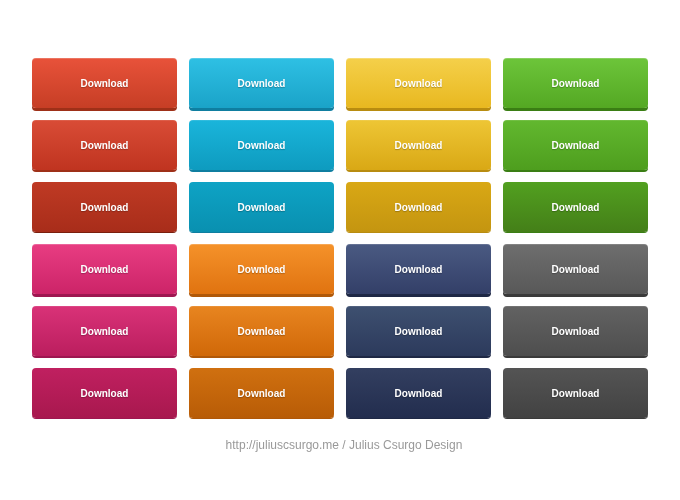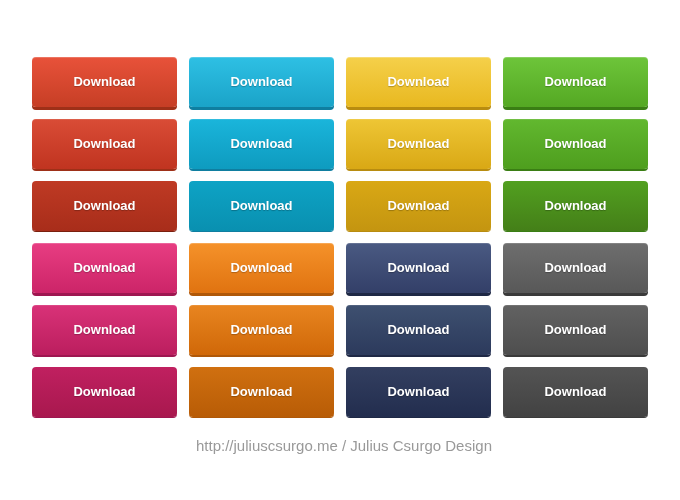--- a/index.html
+++ b/index.html
@@ -31,21 +31,21 @@
       grid-template-columns: repeat(4, 145px);
       grid-template-rows: repeat(6, 52px);
       gap: 10px 12px;
       margin-bottom: 18px;
     }
 
     .btn {
       display: flex;
       align-items: center;
       justify-content: center;
-      font-size: 13px;
+      font-size: 10px;
       font-weight: bold;
       color: #fff;
       border: none;
       border-radius: 4px;
       cursor: pointer;
       text-shadow: 0 1px 1px rgba(0,0,0,0.25);
       position: relative;
       outline: none;
       width: 145px;
       height: 50px;
@@ -85,21 +85,21 @@
     .btn-navy-1 { background: linear-gradient(to bottom, #4a5a82, #333f68); box-shadow: 0 3px 0 #1e2845, inset 0 1px 0 rgba(255,255,255,0.15); }
     .btn-navy-2 { background: linear-gradient(to bottom, #3e5070, #2c3a5c); box-shadow: 0 2px 0 #1e2845, inset 0 1px 0 rgba(255,255,255,0.1); }
     .btn-navy-3 { background: linear-gradient(to bottom, #333f60, #222d4e); box-shadow: 0 1px 0 #1e2845; }
 
     
     .btn-gray-1 { background: linear-gradient(to bottom, #6e6e6e, #585858); box-shadow: 0 3px 0 #3a3a3a, inset 0 1px 0 rgba(255,255,255,0.15); }
     .btn-gray-2 { background: linear-gradient(to bottom, #626262, #4e4e4e); box-shadow: 0 2px 0 #3a3a3a, inset 0 1px 0 rgba(255,255,255,0.1); }
     .btn-gray-3 { background: linear-gradient(to bottom, #545454, #424242); box-shadow: 0 1px 0 #3a3a3a; }
 
     .footer {
-      font-size: 15px;
+      font-size: 12px;
       color: #999;
       text-align: center;
       padding-left: 8px;
     }
   </style>
 </head>
 <body>
 
 <div class="container">
   <div class="grid">

